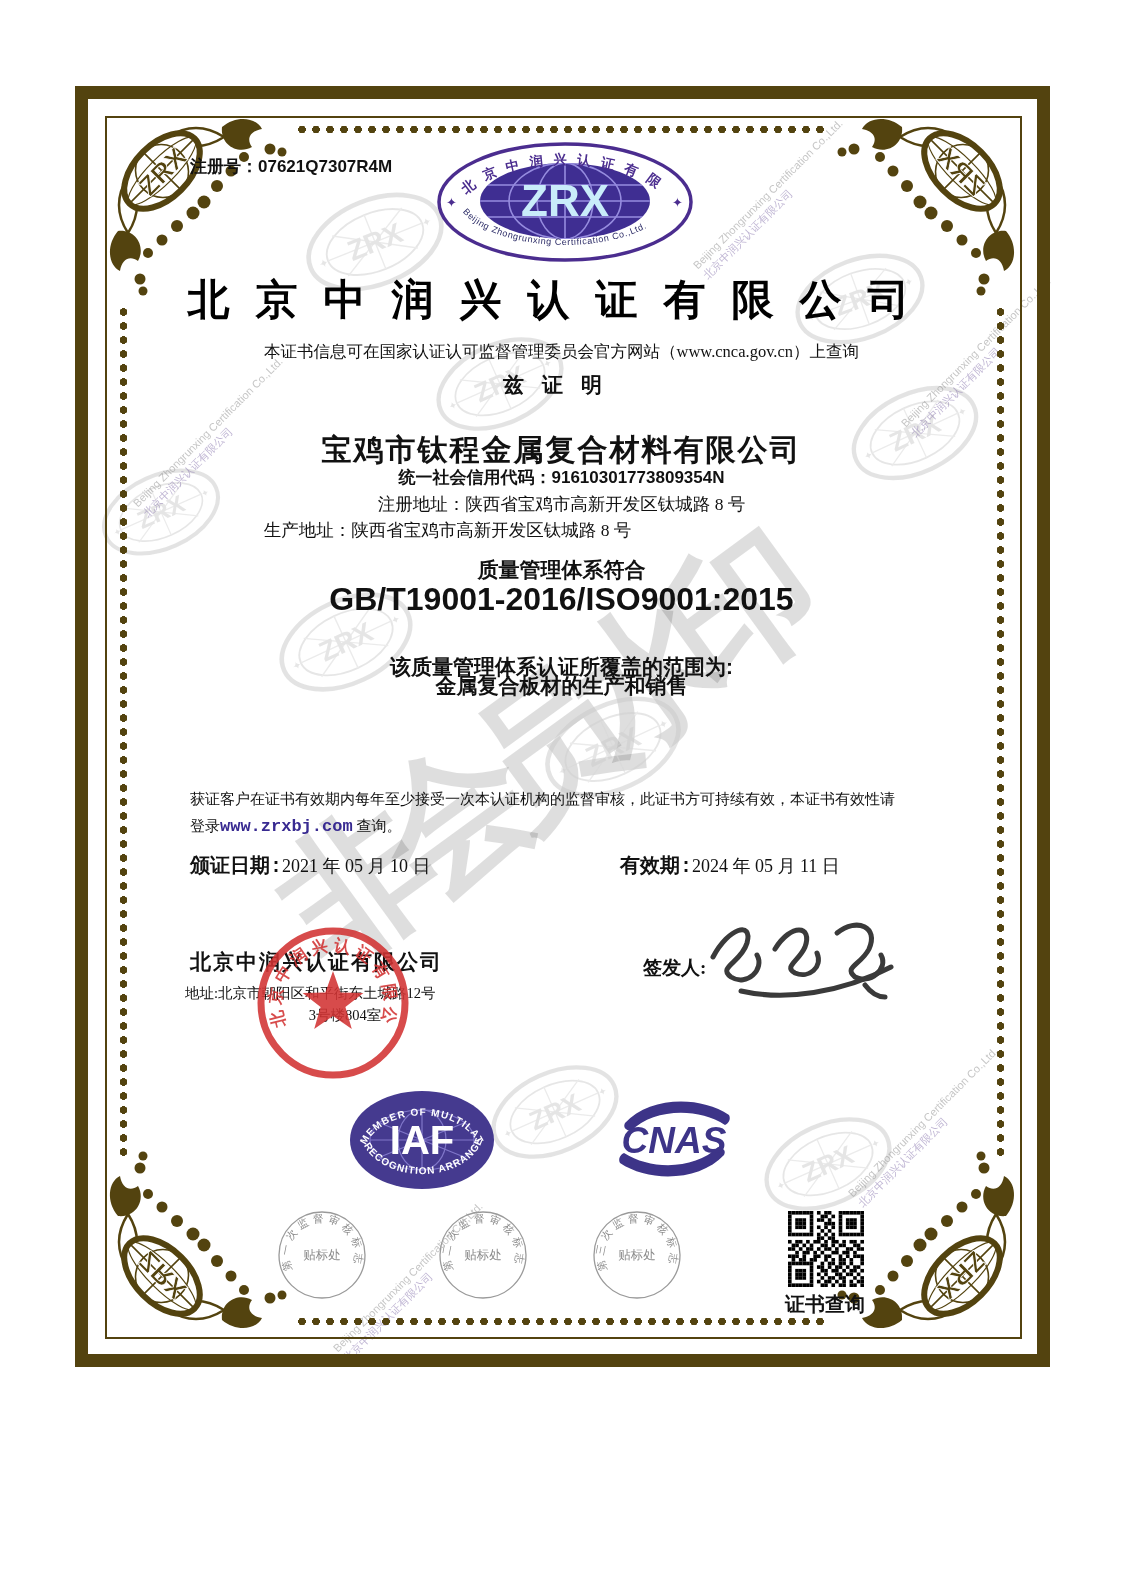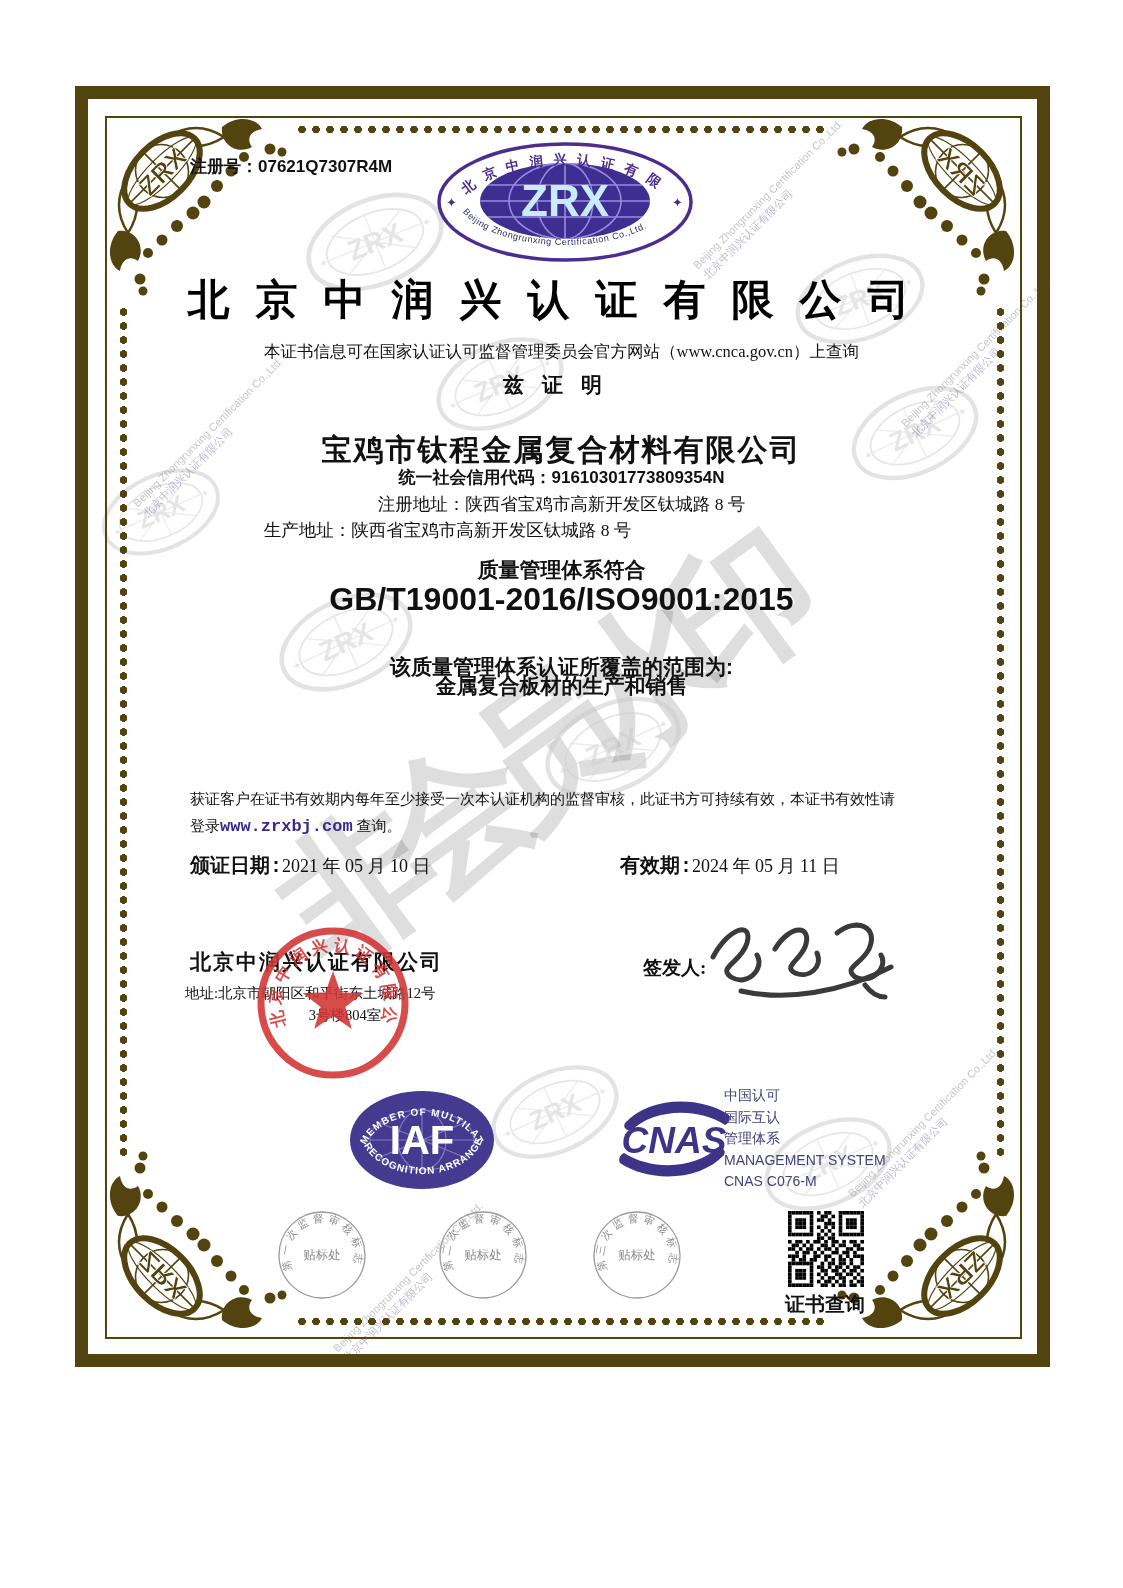--- a/index.html
+++ b/index.html
@@ -276,27 +276,20 @@
     </text>
     <text x="73" y="64" text-anchor="middle" font-size="40" font-weight="bold" fill="#ffffff" font-family="Liberation Sans, sans-serif">IAF</text>
   </svg>
 
   <svg class="abs cnas-logo" width="135" height="92" viewBox="0 0 135 92">
     <path d="M18,30 C42,4 92,2 122,22 C124,26 122,30 118,32 C90,14 46,16 24,38 C18,37 16,34 18,30 Z" fill="#3d3488"></path>
     <path d="M117,62 C93,88 43,90 13,70 C11,66 13,62 17,60 C45,78 89,76 111,54 C117,55 119,58 117,62 Z" fill="#3d3488"></path>
     <text x="67" y="60" text-anchor="middle" font-size="37" font-weight="bold" font-style="italic" fill="#3d3488" font-family="Liberation Sans, sans-serif">CNAS</text>
   </svg>
 
-  <div class="abs cnas-text">
-    <div>中国认可</div>
-    <div>国际互认</div>
-    <div>管理体系</div>
-    <div>MANAGEMENT SYSTEM</div>
-    <div>CNAS C076-M</div>
-  </div>
 
   <svg class="abs audit" style="left:278px;top:1211px" width="88" height="88" viewBox="0 0 88 88">
     <defs>
         <path id="audArc1" d="M15.4,60.5 A33,33 0 1 1 72.6,60.5" fill="none"></path>
       </defs>
     <circle cx="44" cy="44" r="43" fill="none" stroke="#9a9a9a" stroke-width="1.3"></circle>
     <text font-size="10.5" fill="#8a8a8a" letter-spacing="4">
       <textPath href="#audArc1" startOffset="2">第一次监督审核标志</textPath>
     </text>
     <text x="44" y="48" text-anchor="middle" font-size="12.5" fill="#8a8a8a">贴标处</text>

